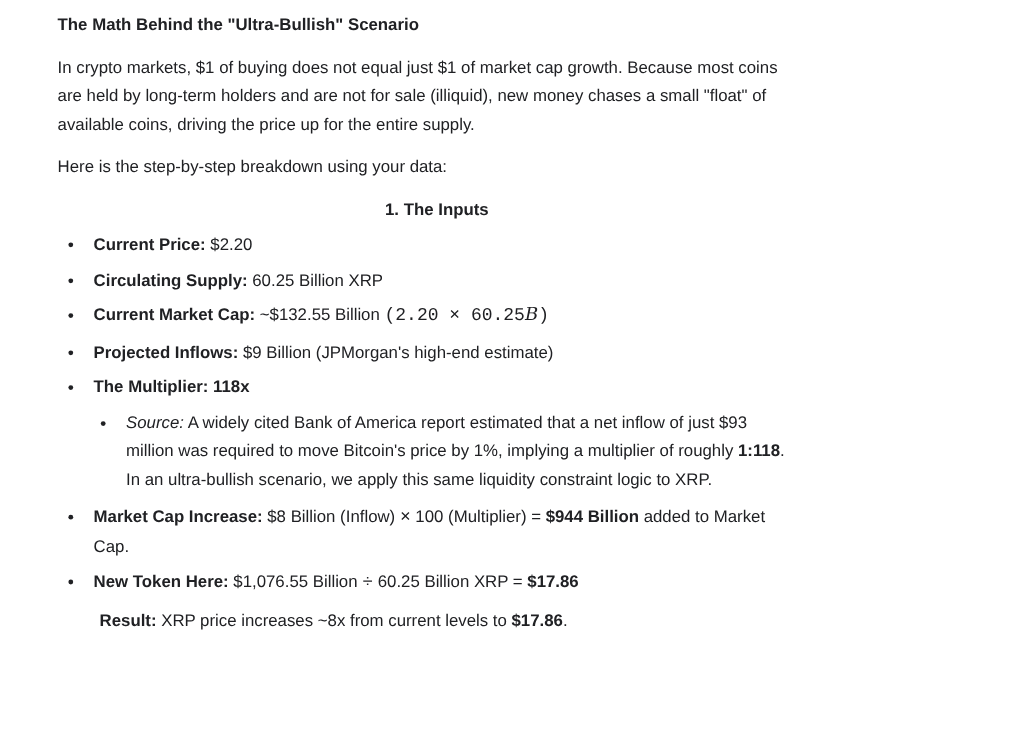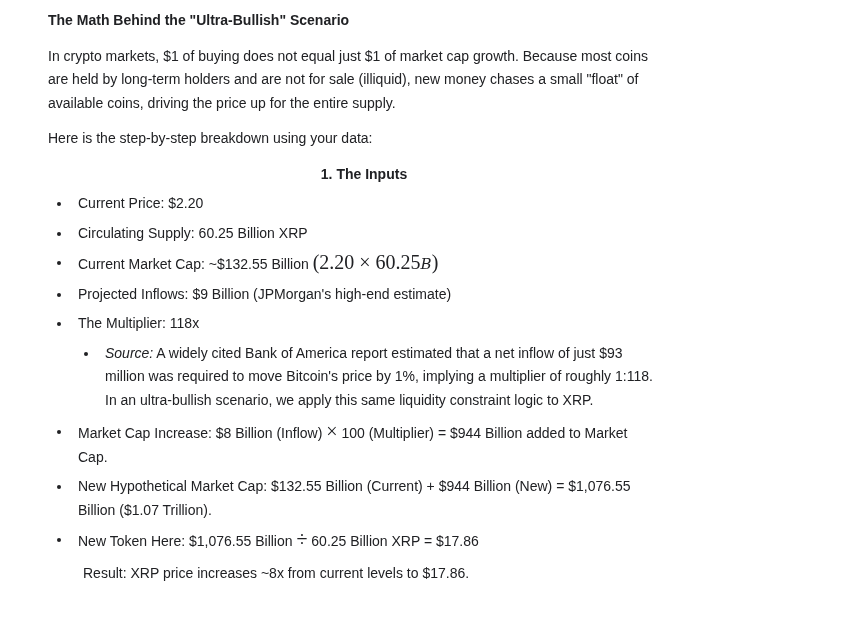--- a/index.html
+++ b/index.html
@@ -54,25 +54,25 @@
     width: 4px;
     height: 4px;
     border-radius: 50%;
     background: #202124;
   }
   ul.sublist {
     list-style: none;
     margin: 6px 0 0;
     padding: 0 0 0 27px;
   }
-  .b { font-weight: 400; }
+  .b { font-weight: 700; }
   .i { font-style: italic; }
   .m {
-    font-family: Liberation Serif, serif;
-    font-size: 20px;
+    font-family: Liberation Mono, monospace;
+    font-size: 15px;
   }
   .mi {
     font-family: "DejaVu Serif", "Liberation Serif", serif;
     font-size: 15px;
     font-style: italic;
   }
   .result-para {
     margin: 0 0 12px 35px;
     white-space: pre-line;
   }
@@ -99,20 +99,18 @@
     <li><span class="b">Projected Inflows:</span><span> $9 Billion (JPMorgan's high-end estimate)</span></li>
     <li><span class="b">The Multiplier: 118x</span><ul class="sublist list"><li><span class="i">Source:</span><span> A widely cited Bank of America report estimated that a net inflow of just $93
 million was required to move Bitcoin's price by 1%, implying a multiplier of roughly </span><span class="b">1:118</span><span>.
 In an ultra-bullish scenario, we apply this same liquidity constraint logic to XRP.</span></li></ul></li>
   </ul>
 
 
   <ul class="list">
     <li><span class="b">Market Cap Increase:</span><span> $8 Billion (Inflow) </span><span class="m">×</span><span> 100 (Multiplier) = </span><span class="b">$944 Billion</span><span> added to Market
 Cap.</span></li>
-    <li><span class="b">New Hypothetical Market Cap:</span><span> $132.55 Billion (Current) + $944 Billion (New) = </span><span class="b">$1,076.55
-Billion</span><span> ($1.07 Trillion).</span></li>
     <li><span class="b">New Token Here:</span><span> $1,076.55 Billion </span><span class="m">÷</span><span> 60.25 Billion XRP = </span><span class="b">$17.86</span></li>
   </ul>
 
   <p class="result-para"><span class="b">Result:</span><span> XRP price increases ~8x from current levels to </span><span class="b">$17.86</span><span>.</span></p>
 
 </div>
 
 </body></html>

